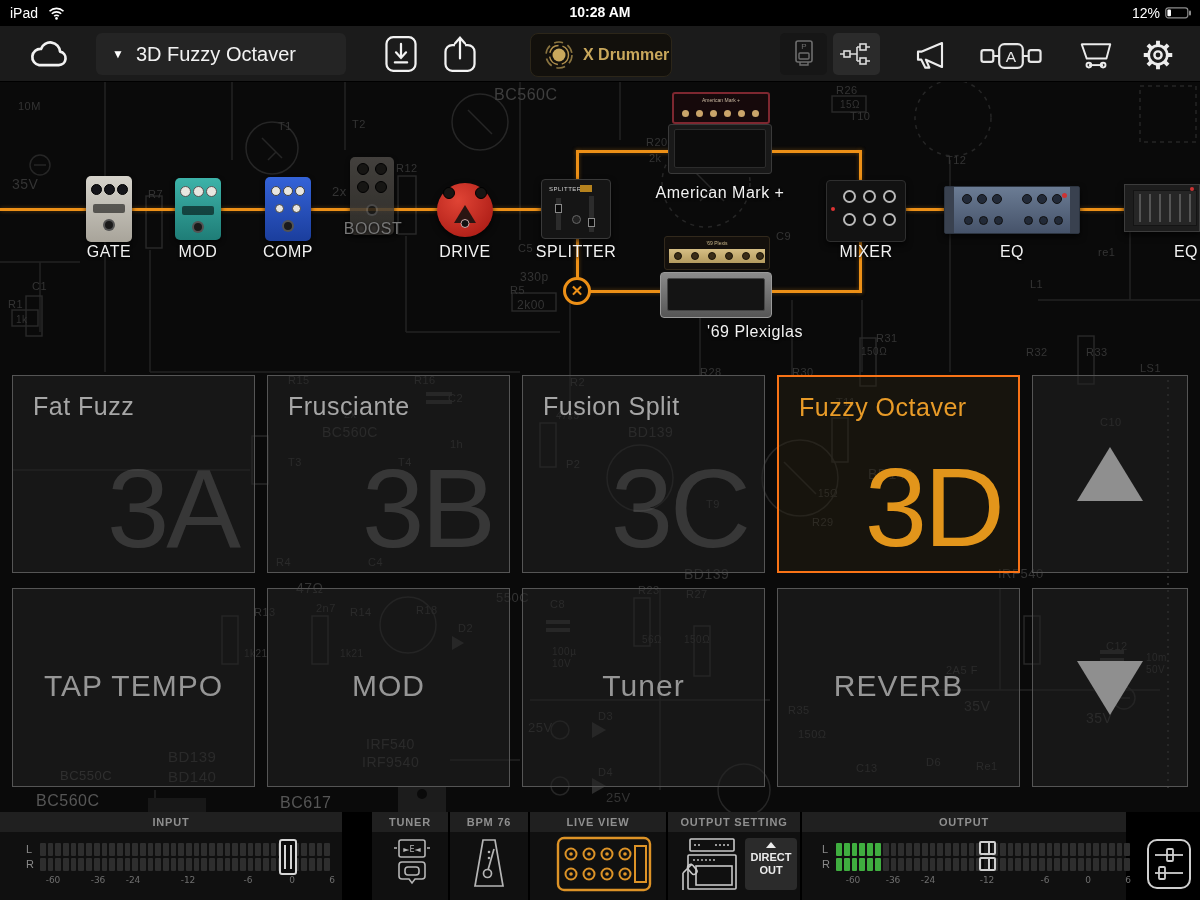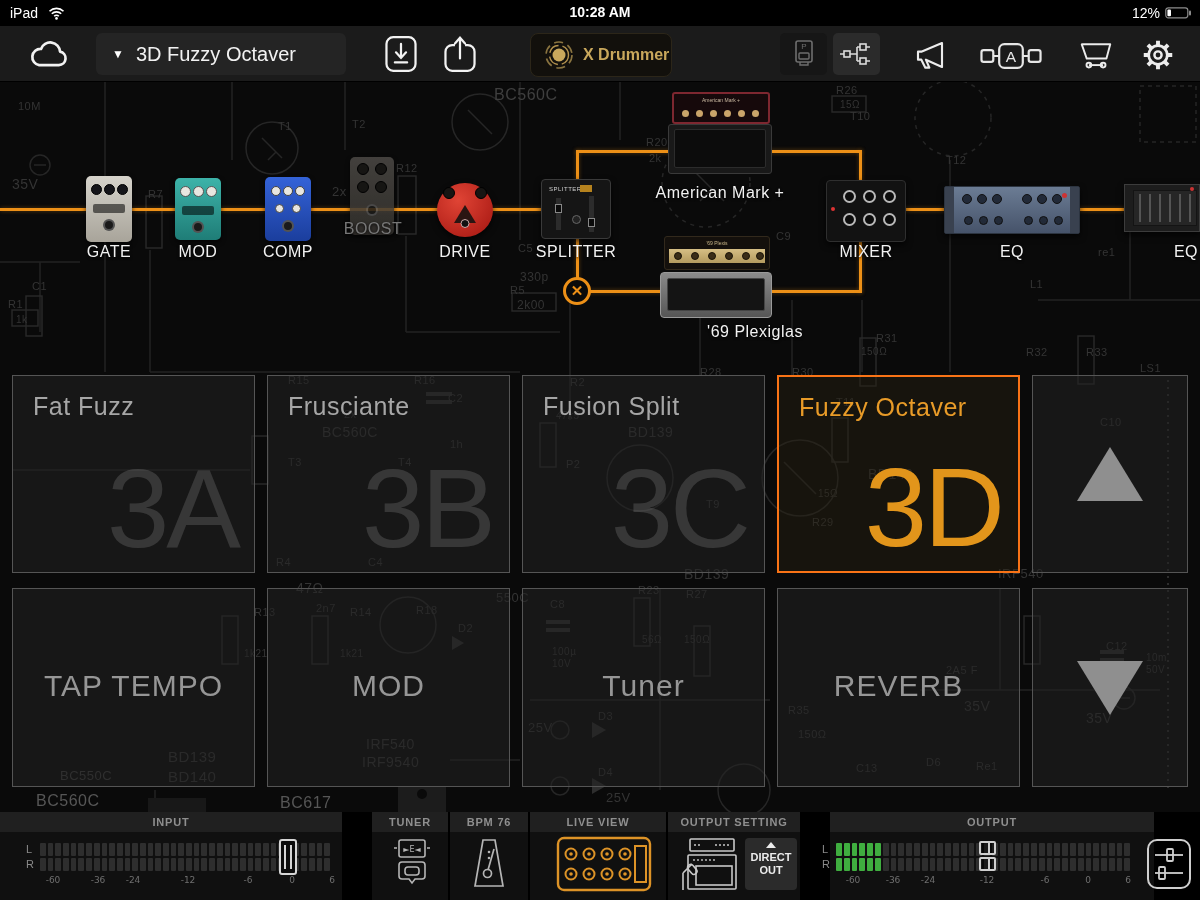--- a/index.html
+++ b/index.html
@@ -662,21 +662,21 @@
           <circle cx="30" cy="23" r="0.9"></circle>
           <circle cx="34" cy="23" r="0.9"></circle>
           <circle cx="38" cy="23" r="0.9"></circle>
       </g>
     </svg>
     <div id="directout">
       <span class="tri"></span>
       <span id="directout-text">DIRECT<br>OUT</span>
     </div>
 
-    <div class="bb-sec" style="left:830px;width:324px">
+    <div class="bb-sec" style="left:802px;width:324px">
       <div class="bb-head">OUTPUT</div>
     </div>
     <span class="mlabel" style="left:822px;top:31px">L</span>
     <span class="mlabel" style="left:822px;top:46px">R</span>
     <div class="mrow" id="meter-out-l" style="left:836px;top:31px;width:294px">
         <i style="background: rgb(63, 174, 63);"></i>
         <i style="background: rgb(63, 174, 63);"></i>
         <i style="background: rgb(63, 174, 63);"></i>
         <i style="background: rgb(63, 174, 63);"></i>
         <i style="background: rgb(63, 174, 63);"></i>

